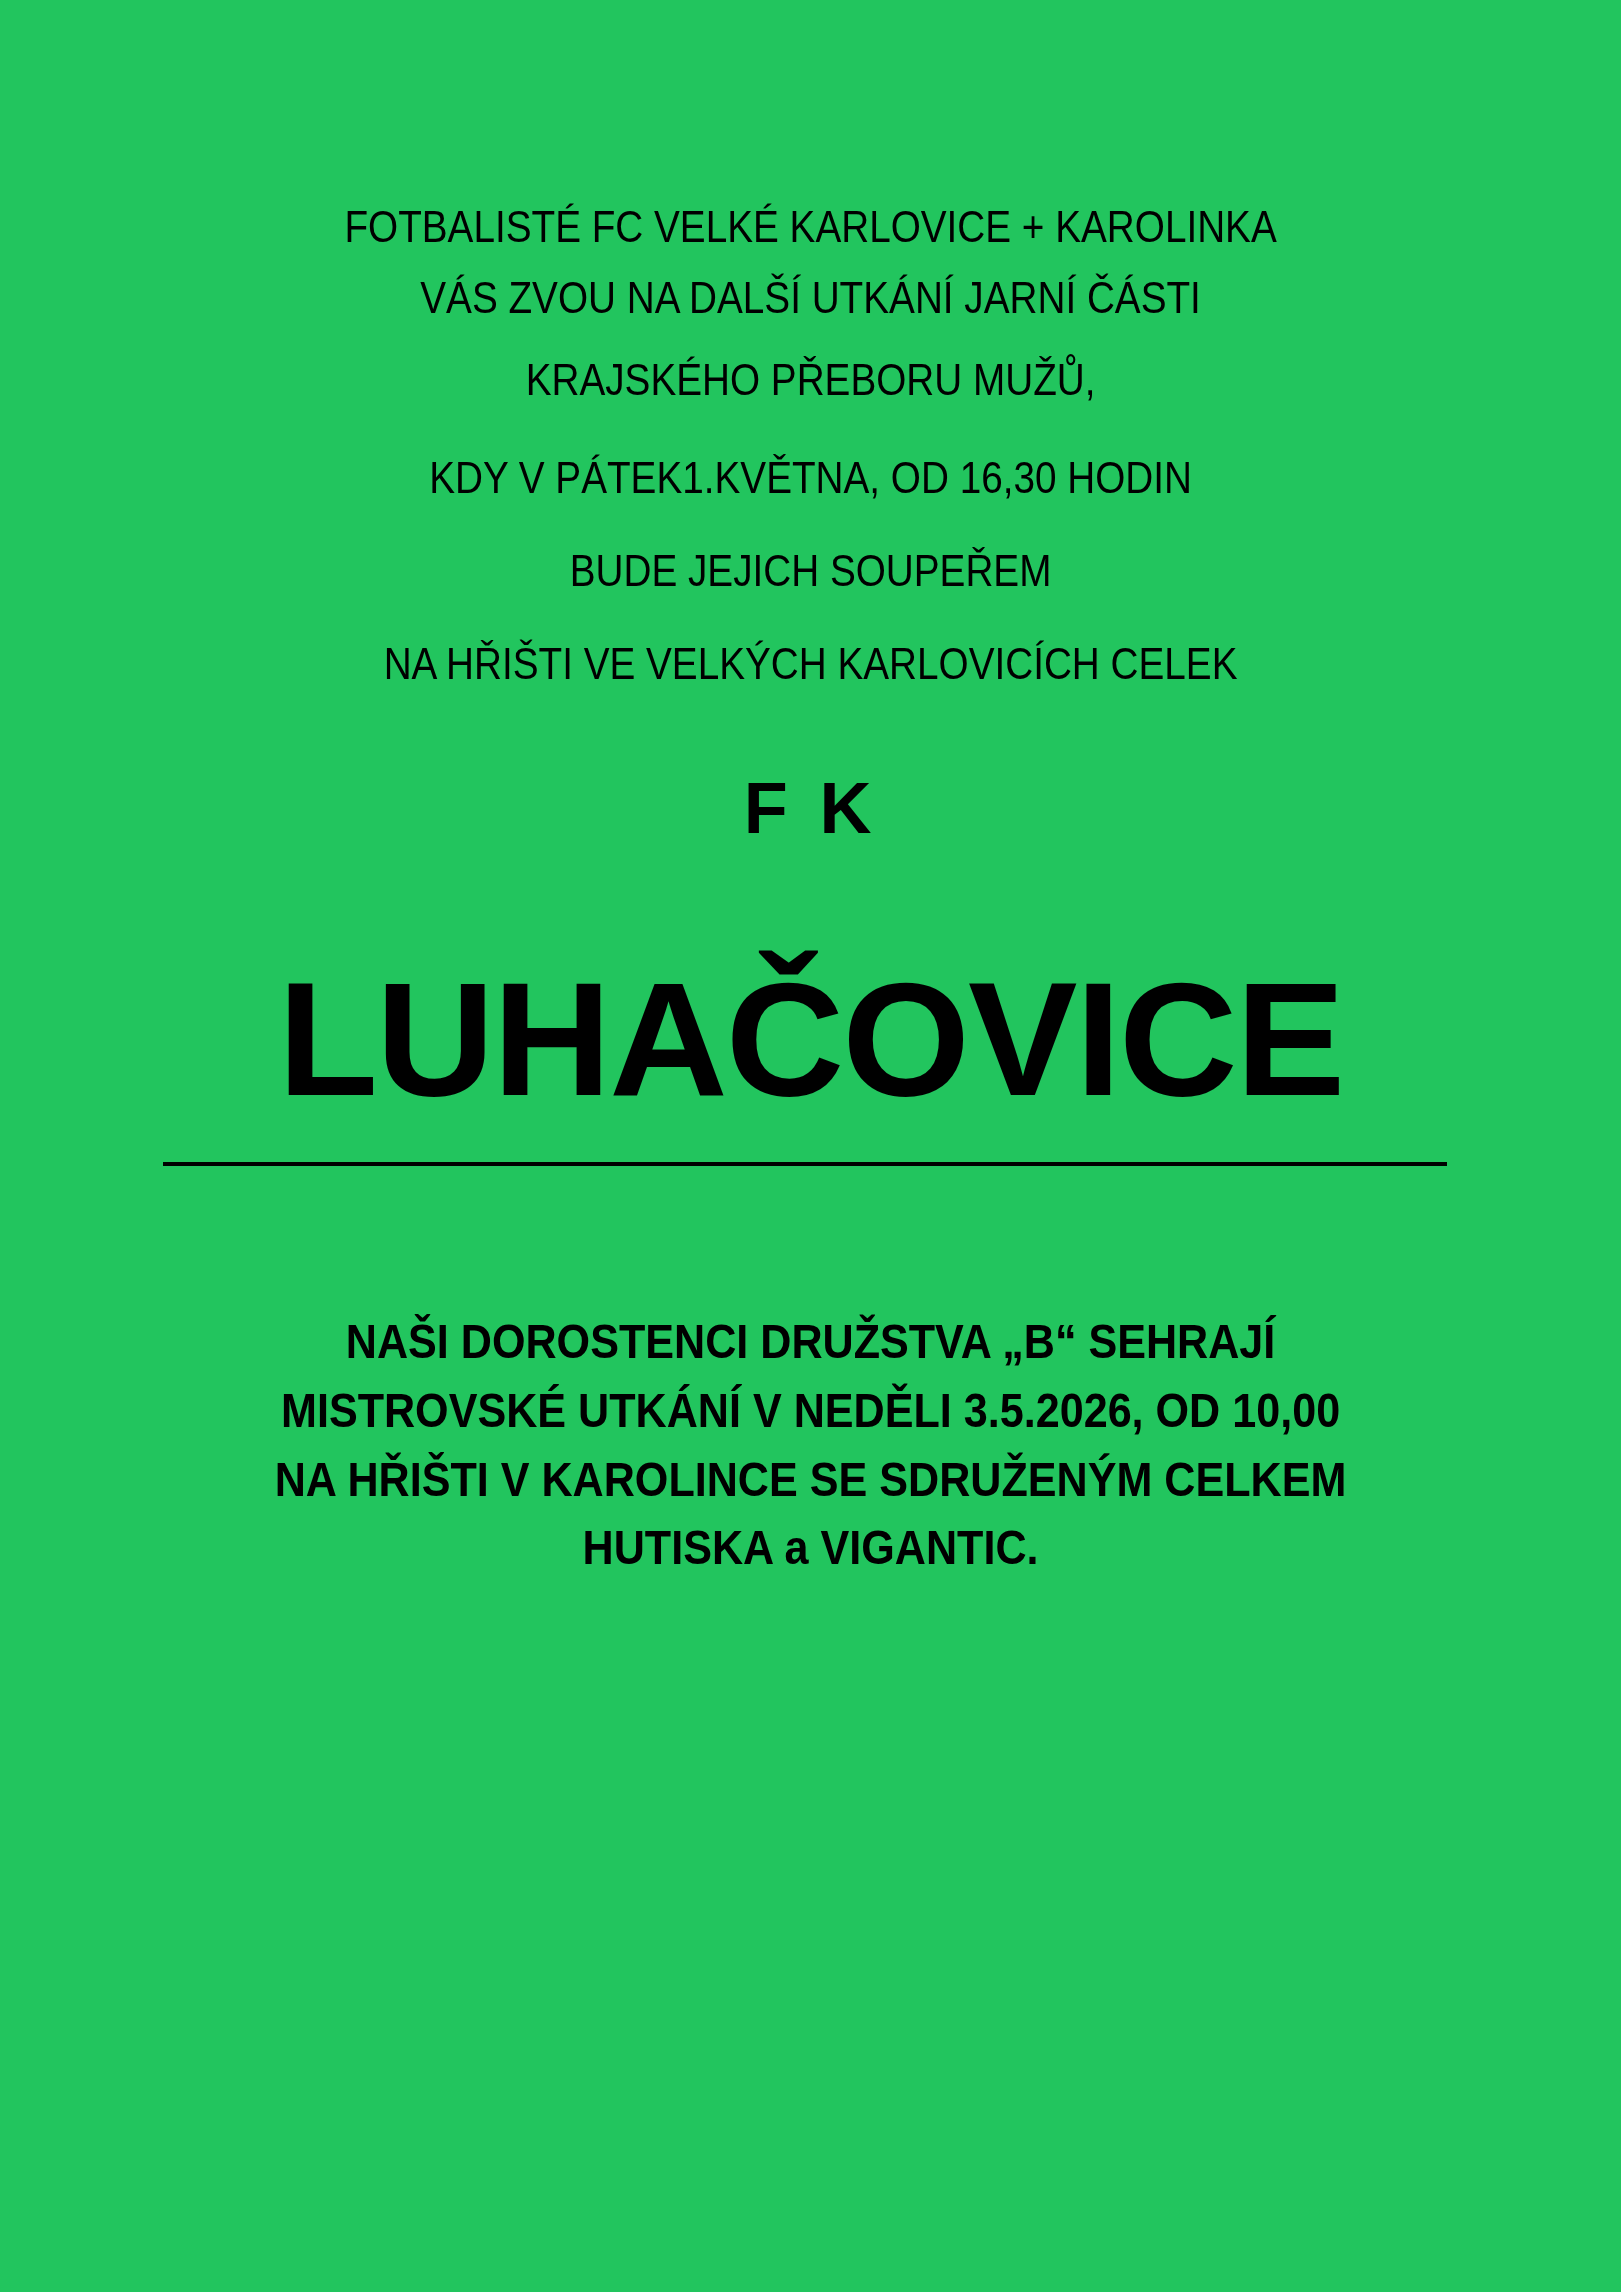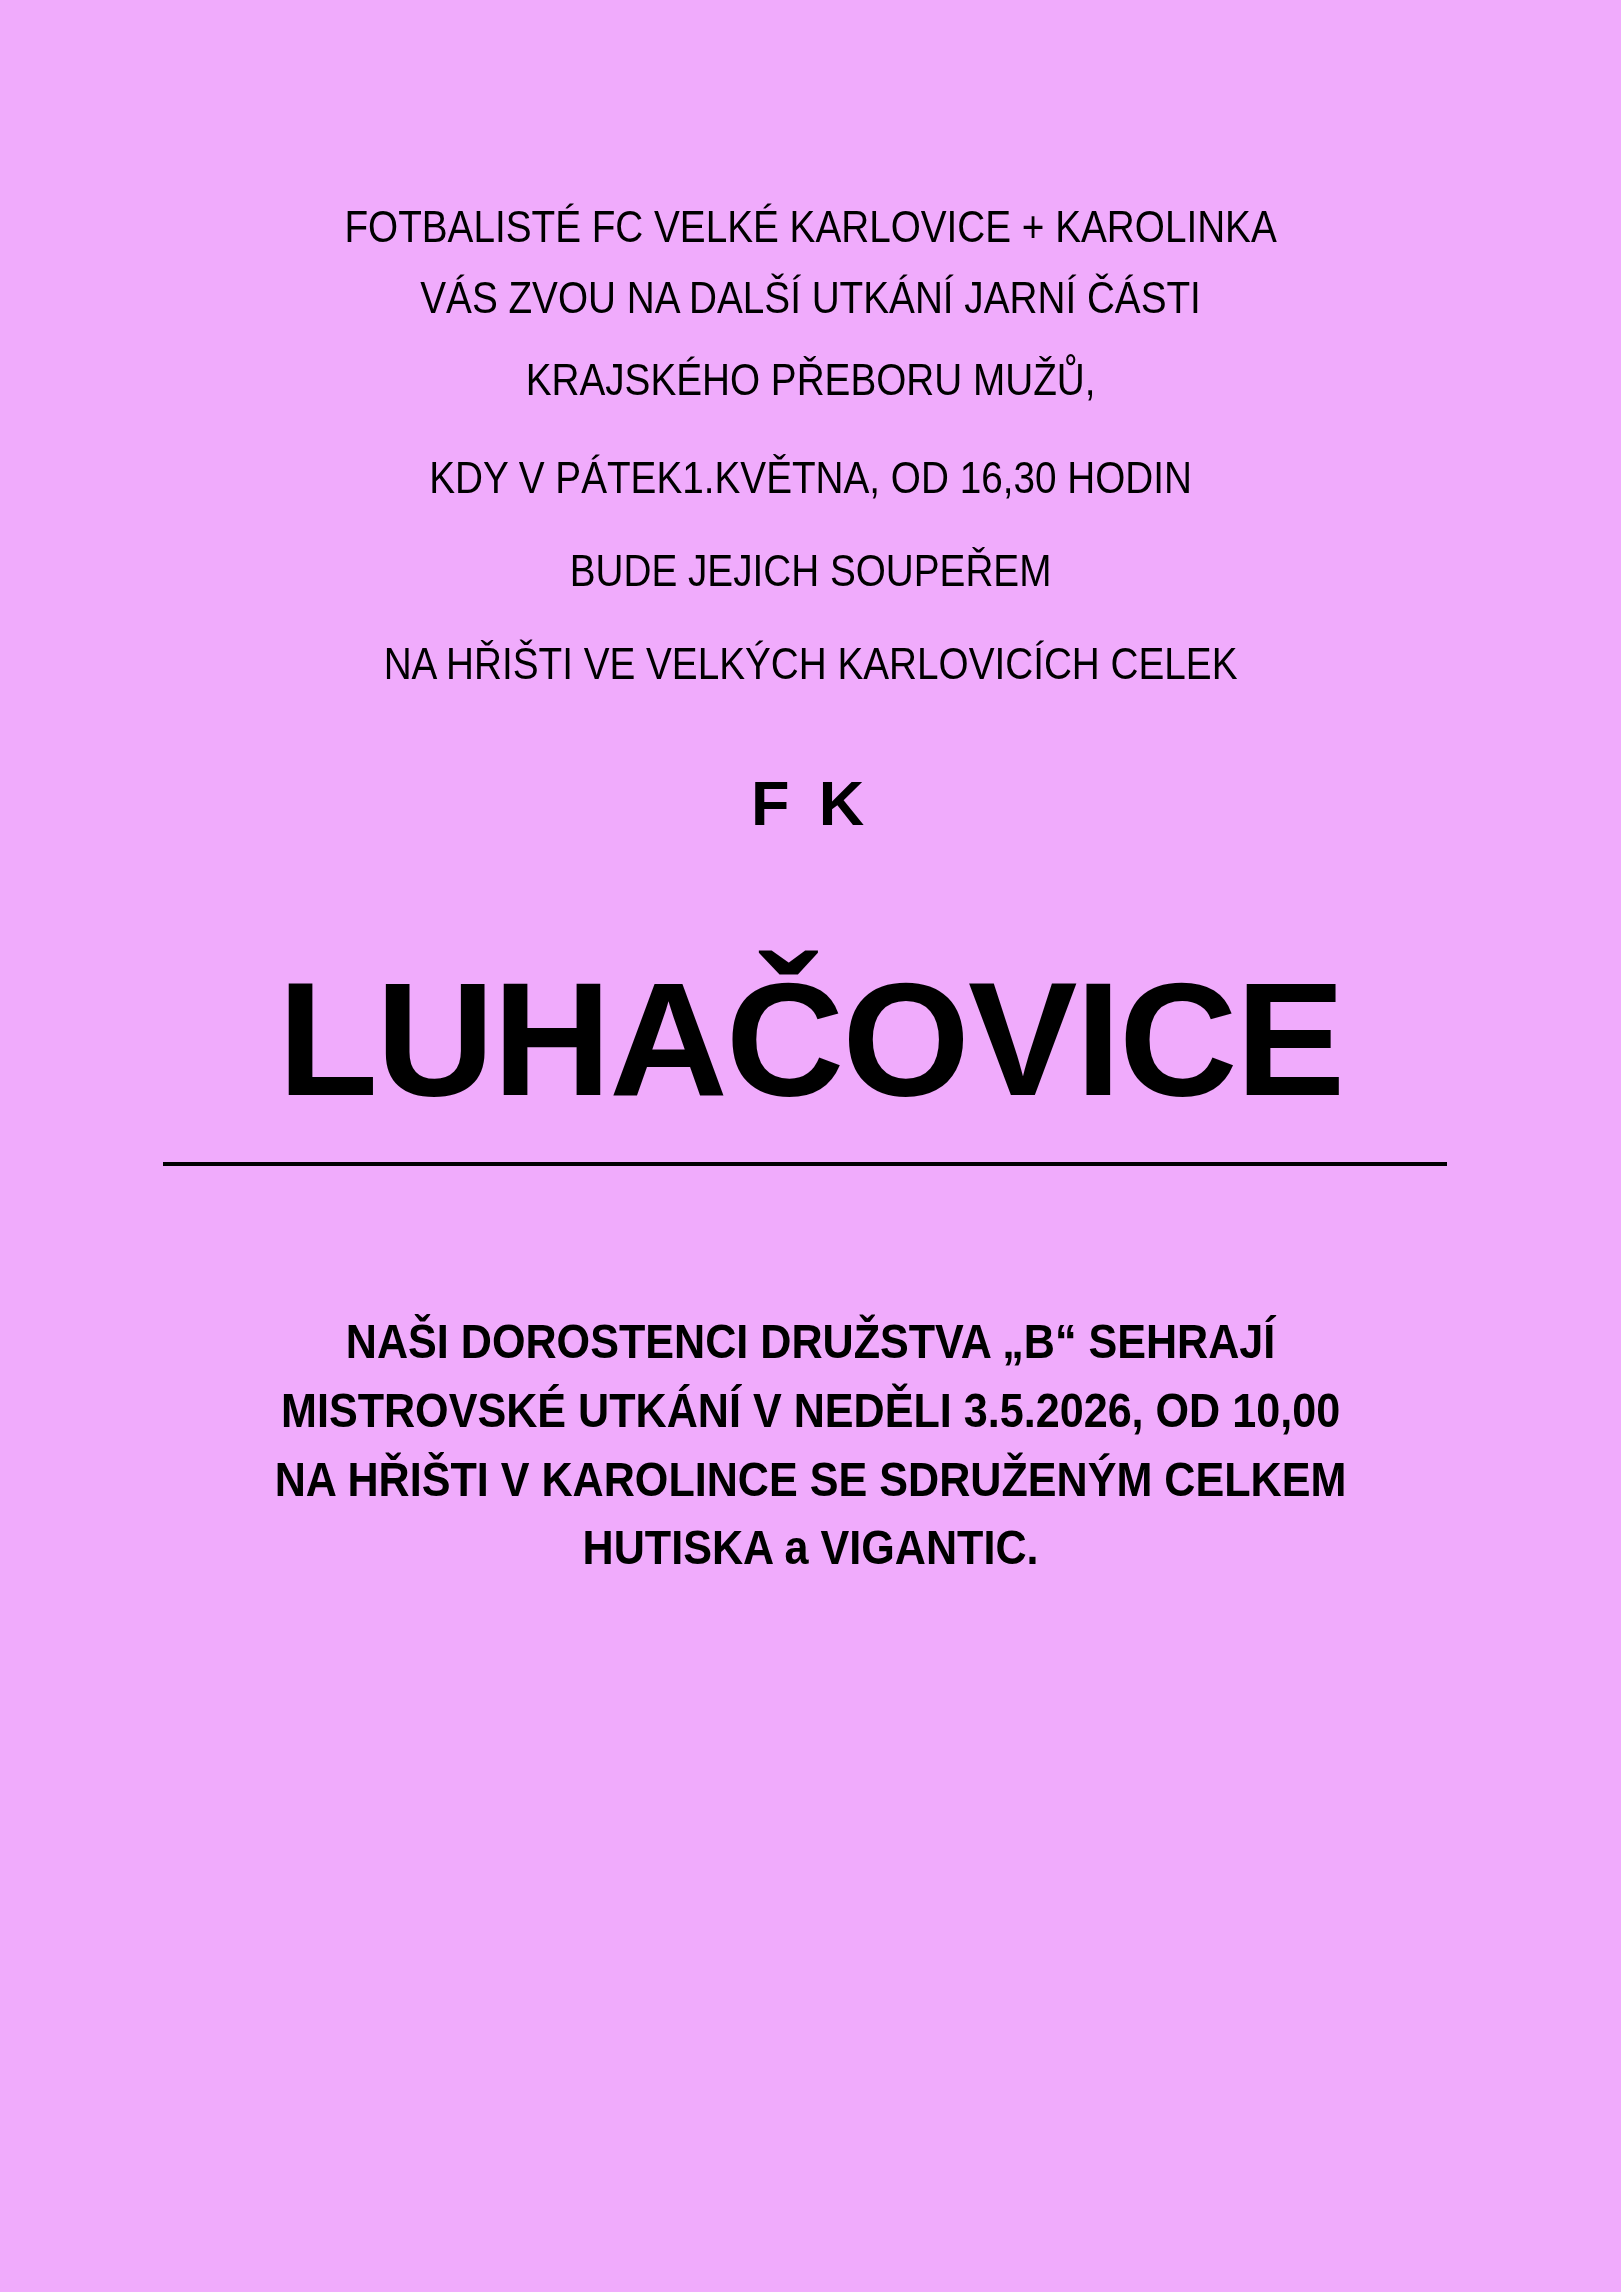--- a/index.html
+++ b/index.html
@@ -13,42 +13,42 @@
       position: relative;
       overflow: hidden;
       color: #000000;
       font-family: "Liberation Sans", sans-serif;
     }
     .page {
       position: absolute;
       left: 0; top: 0;
       width: 1621px;
       height: 2293px;
-      background: #f0abfc;
+      background: #22c55e;
     }
     .line {
       position: absolute;
       left: 0;
       width: 1621px;
       text-align: center;
       white-space: nowrap;
     }
     
     .intro .line {
       font-family: "Liberation Sans", sans-serif;
       font-weight: 400;
       font-size: 45px;
       line-height: 1;
       transform: scaleX(0.86);
       transform-origin: 811px 50%;
     }
     .opponent-prefix {
       font-family: "Liberation Sans", sans-serif;
       font-weight: 700;
-      font-size: 63px;
+      font-size: 72px;
       line-height: 1;
       letter-spacing: 5.9px;
     }
     .opponent-name {
       font-family: "Liberation Sans", sans-serif;
       font-weight: 700;
       font-size: 161px;
       line-height: 1;
       letter-spacing: -2px;
       transform: scaleX(1.02);

